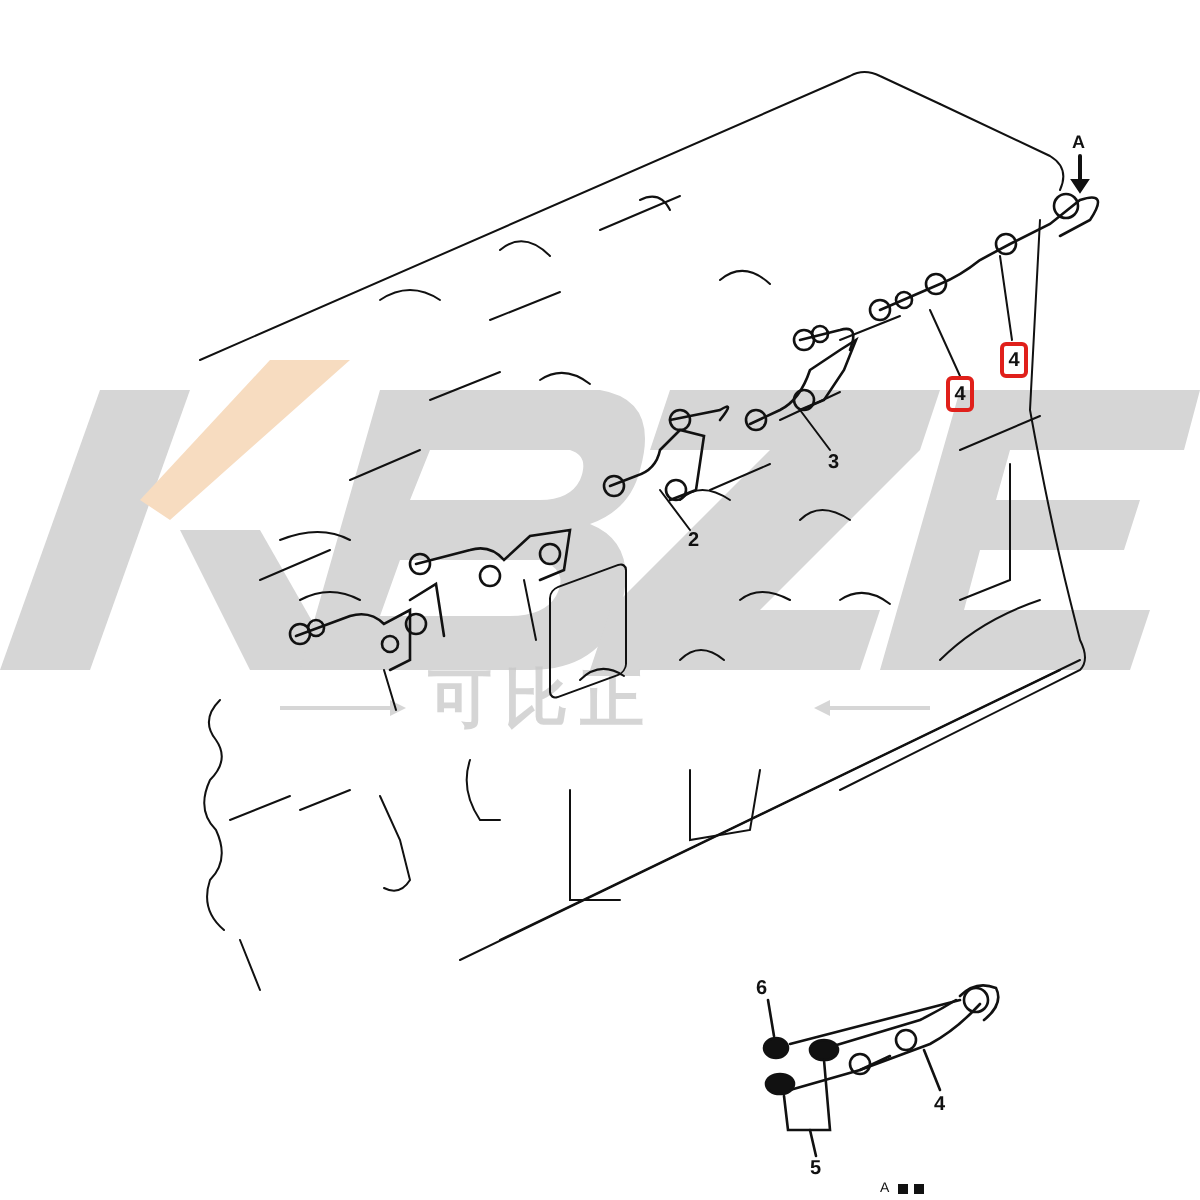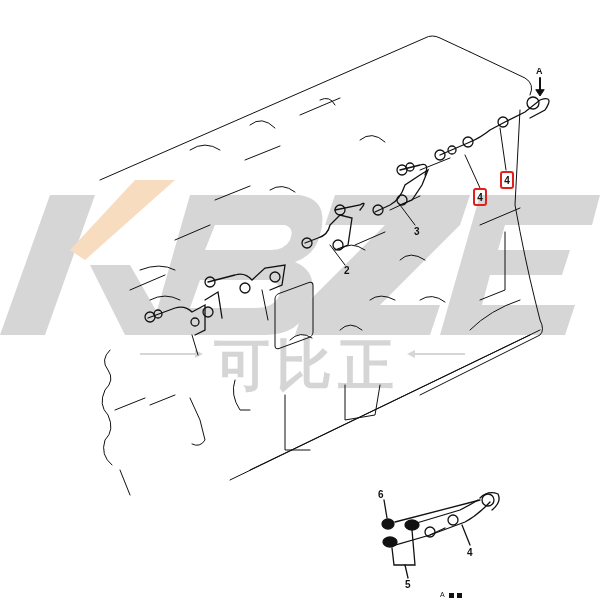--- a/index.html
+++ b/index.html
@@ -11,21 +11,21 @@
   .callout { position: absolute; font-weight: bold; font-size: 10px; color: #111;
              font-family: "Liberation Sans", sans-serif; line-height: 1; }
   .callout-boxed { position: absolute; font-weight: bold; font-size: 10px; color: #111;
                    border: 2px solid #e0201b; border-radius: 3px; width: 10px; height: 14px;
                    display: flex; align-items: center; justify-content: center;
                    font-family: "Liberation Sans", sans-serif; background: transparent; }
   .view-marker { position: absolute; font-weight: bold; font-size: 9px; color: #111; }
   .footer-code { position: absolute; font-size: 7px; color: #111; letter-spacing: 1px;
                  font-family: "Liberation Sans", sans-serif; }
   .footer-code .sq { display: inline-block; width: 5px; height: 5px; background: #111; margin-left: 3px; vertical-align: middle; }
-  .cn-watermark { position: absolute; font-size: 56px; font-weight: bold; color: #c8c8c8;
+  .cn-watermark { position: absolute; font-size: 32px; font-weight: bold; color: #c8c8c8;
                   opacity: 0.75; letter-spacing: 6px; font-family: "DejaVu Sans", sans-serif; }
 </style>
 </head>
 <body>
 
 <div id="canvas">
 
   <svg class="watermark-svg" viewBox="0 0 600 600">
 
     <polygon points="50,195 95,195 45,335 0,335" fill="#d6d6d6"></polygon>

